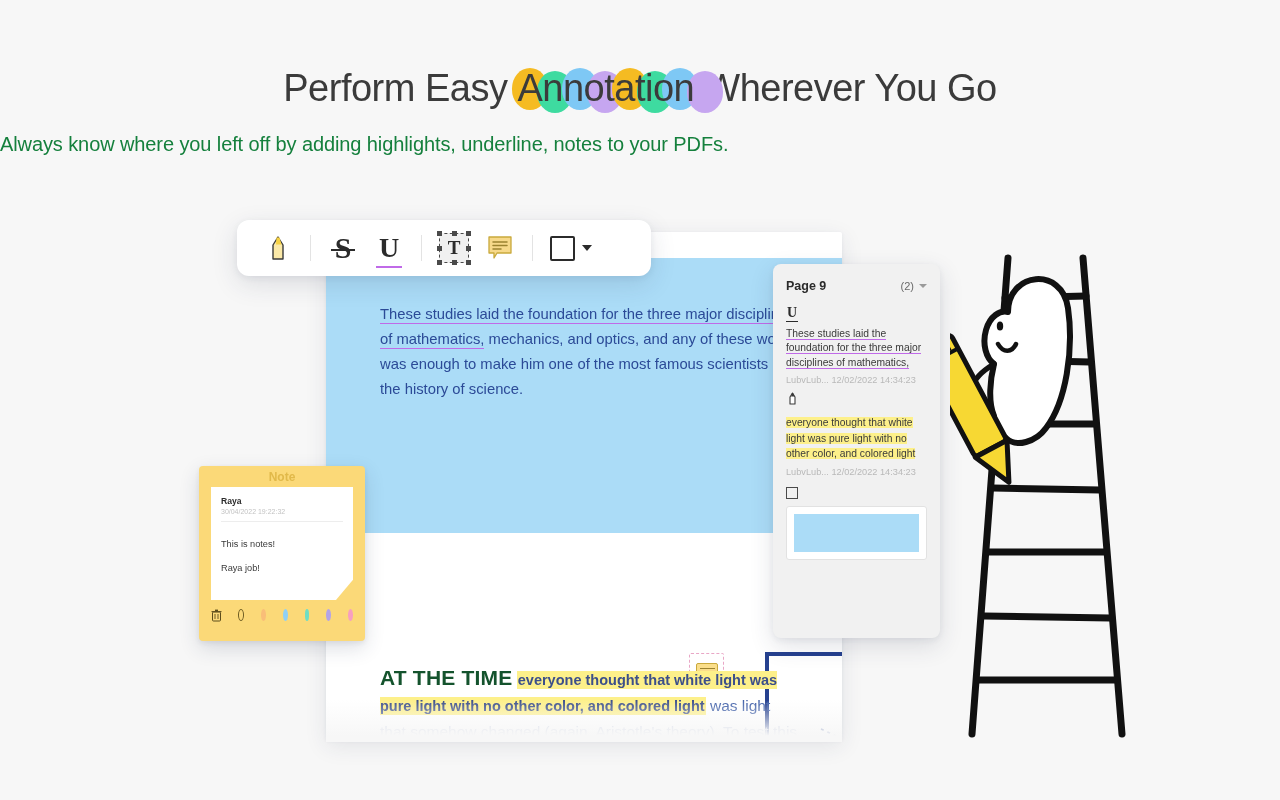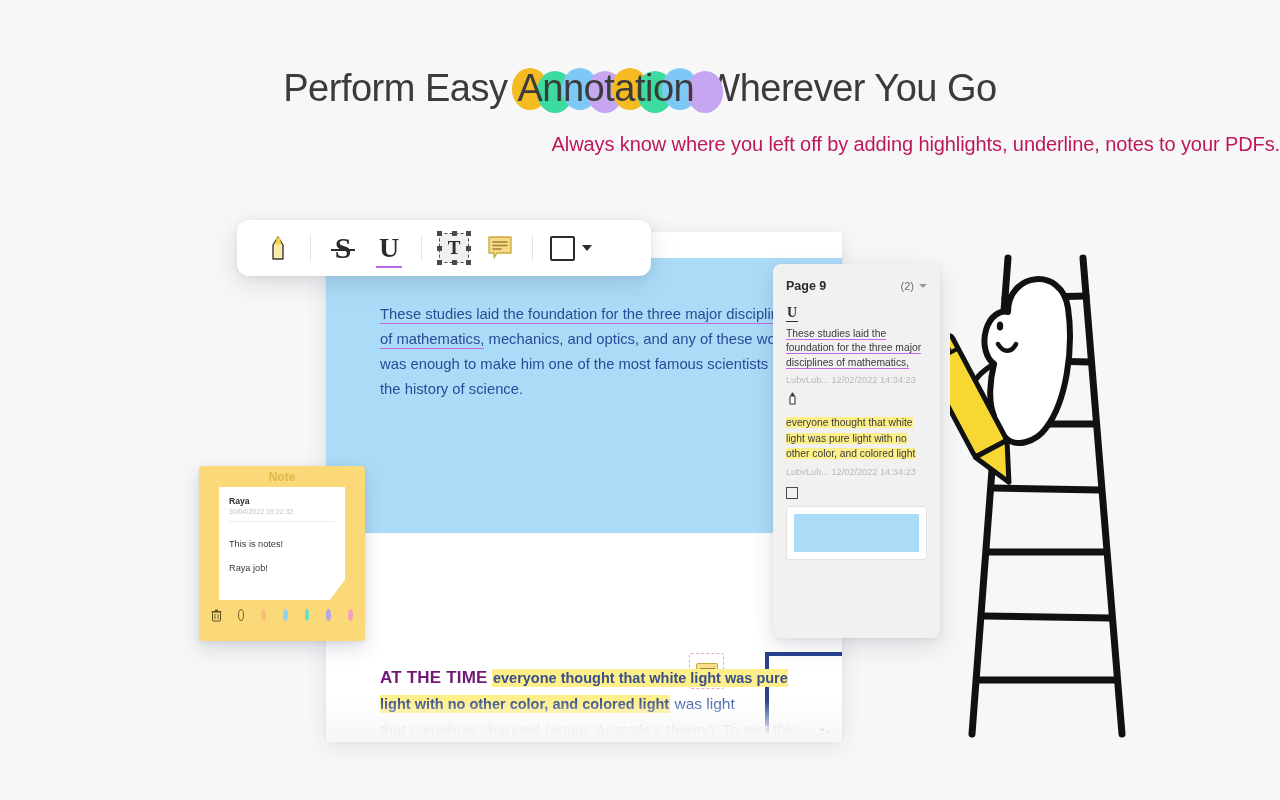--- a/index.html
+++ b/index.html
@@ -22,21 +22,21 @@
   }
   .hl-word { position: relative; display: inline-block; z-index: 2; }
   .blobs { position: absolute; left: -6px; top: 6px; width: 212px; height: 44px; z-index: -1; }
   .blobs i {
     position: absolute; display: block;
     width: 36px; height: 42px; border-radius: 50%/48%;
     top: 0;
   }
   .subhead {
     position: absolute; top: 133px; left: 0; width: 1280px;
-    text-align: right; font-size: 20px; color: #be185d; font-weight: 400;
+    text-align: left; font-size: 20px; color: #15803d; font-weight: 400;
     letter-spacing: -0.1px;
   }
 
   
   .doc-page {
     position: absolute; left: 326px; top: 232px; width: 516px; height: 508px;
     background: #ffffff;
     box-shadow: 0 6px 22px rgba(40,50,80,0.10), 0 1px 4px rgba(40,50,80,0.06);
     border-radius: 2px;
     overflow: hidden;
@@ -73,21 +73,21 @@
     position: absolute; left: 439px; top: 420px; width: 290px; height: 206px;
     background: #ffffff; border: 4px solid #26418f;
   }
   .figure svg { display: block; }
 
   
   .para-bottom {
     position: absolute; left: 380px; top: 665px; width: 420px;
     font-size: 15.5px; line-height: 25px; color: #3f5fa8;
   }
-  .at-the-time { font-size: 17px; font-weight: 700; color: #701a75; letter-spacing: 0.2px; }
+  .at-the-time { font-size: 21px; font-weight: 700; color: #14532d; letter-spacing: 0.2px; }
   .hl-yellow { background: #fdf08a; padding: 1px 1px; color: #3c4f8a; font-weight: 600; font-size: 14.5px; }
   .fade-line { color: #c3cbe0; }
   .page-fade {
     position: absolute; left: 326px; top: 700px; width: 516px; height: 42px;
     background: linear-gradient(to bottom, rgba(255,255,255,0) 0%, #f7f7f7 85%);
     pointer-events: none;
   }
 
   
   .toolbar {
@@ -141,21 +141,21 @@
 
   
   .note-card {
     position: absolute; left: 199px; top: 466px; width: 166px; height: 175px;
     background: #fbd978; border-radius: 4px;
     box-shadow: 0 7px 20px rgba(40,50,80,0.16), 0 2px 5px rgba(40,50,80,0.08);
     overflow: hidden;
   }
   .note-title { text-align:center; font-size: 12px; color: #e1b94a; padding: 4px 0 3px 0; font-weight: 600; }
   .note-body {
-    position: relative; margin: 0 20px; background: #fff; height: 113px;
+    position: relative; margin: 0 12px; background: #fff; height: 113px;
     padding: 9px 10px 16px 10px;
     clip-path: polygon(0 0, 100% 0, 100% 82%, 88% 100%, 0 100%);
   }
   .note-author { font-size: 8.6px; font-weight: 700; color: #2b2b2b; }
   .note-date { font-size: 7px; color: #c3c3c3; margin-top: 2px; padding-bottom: 6px; border-bottom: 1px solid #ededed; }
   .note-msg { font-size: 9.2px; color: #3a3a3a; margin-top: 14px; line-height: 17px; }
   .note-tools { display:flex; align-items:center; padding: 8px 12px 0 12px; gap: 0; }
   .trash { width: 11px; height: 13px; position: relative; }
   .ring { width: 12px; height: 12px; border: 1.5px solid #6b5a20; border-radius: 50%; margin-left: 16px; }
   .dot { width: 12px; height: 12px; border-radius: 50%; margin-left: 17px; }

